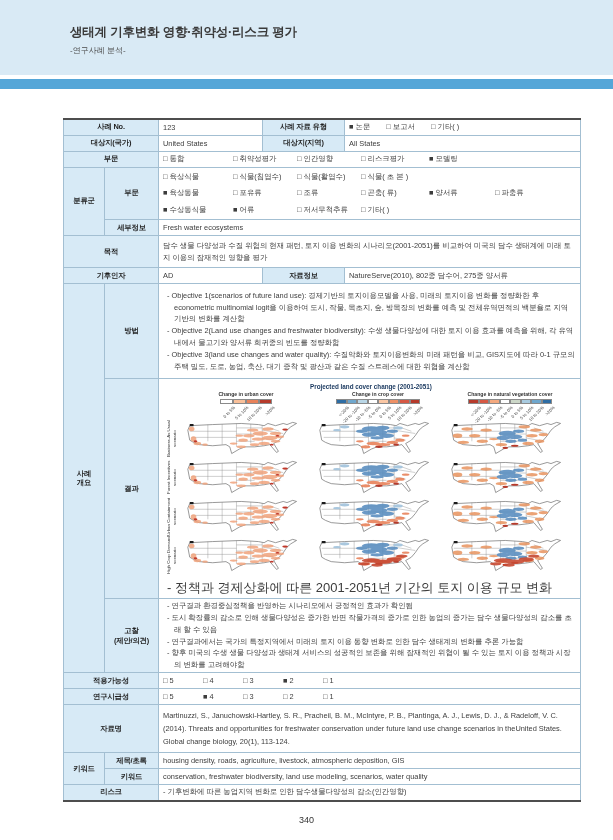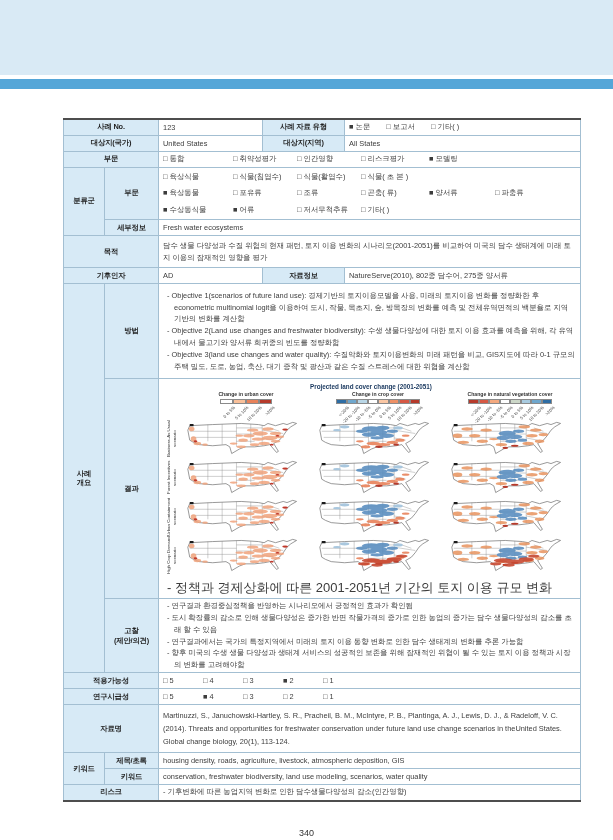--- a/index.html
+++ b/index.html
@@ -60,21 +60,21 @@
   .fig-row { display:grid; grid-template-columns:14px repeat(3,1fr); align-items:center; }
   .scen {
     writing-mode:vertical-rl; transform:rotate(180deg);
     font-size:4.4px; color:#333; height:39px; text-align:center; line-height:1.35;
   }
   .mapcell { display:flex; justify-content:center; }
   svg.map { width:124px; height:39px; display:block; }
   .fig-caption { font-size:13px; color:#3c3c3c; margin:4px 0 0 4px; }
 
   
-  .page-num { text-align:center; font-size:9px; color:#333; margin-top:26px; }
+  .page-num { text-align:center; font-size:9px; color:#333; margin-top:13px; }
 </style>
 </head>
 <body>
 
 <svg width="0" height="0" style="position:absolute" aria-hidden="true">
   <defs>
     <g id="us">
       <path d="M6,12 L30,10 L60,8 L78,10 L84,12 L88,8 L96,12 L104,8 L108,10 L114,6 L118,8 L112,14 L108,20 L104,30 L100,38 L94,44 L99,58 L97,60 L90,46 L84,48 L74,50 L64,50 L58,54 L50,62 L48,50 L44,46 L30,48 L16,46 L10,42 L6,38 L4,20 Z" fill="#ffffff" stroke="#6a6a6a" stroke-width="0.9"></path>
       <path d="M25,10 L25,40 M40,9 L40,46 M55,8 L55,50 M70,9 L70,44 M82,11 L82,48 M6,22 L55,22 M8,33 L55,33 M55,16 L82,16 M55,27 L82,27 M55,40 L74,40 M82,20 L104,26 M82,34 L94,38 M90,16 L100,22" fill="none" stroke="#8a8a8a" stroke-width="0.55"></path>
       <rect x="6" y="9" width="4" height="4" fill="#1a1a1a"></rect>
@@ -175,20 +175,22 @@
           <ellipse cx="82" cy="42" rx="8" ry="4"></ellipse>
         <ellipse cx="50" cy="50" rx="6" ry="3"></ellipse>
           <ellipse cx="90" cy="36" rx="6" ry="3"></ellipse>
           <ellipse cx="64" cy="52" rx="6" ry="3"></ellipse>
       </g>
     </g>
   </defs>
 </svg>
 
 <header class="top-band">
+  <h1>생태계 기후변화 영향·취약성·리스크 평가</h1>
+  <p>-연구사례 분석-</p>
 </header>
 <div class="band-gap"></div>
 <div class="blue-stripe"></div>
 
 <table class="case">
   <colgroup>
       <col style="width:41px">
       <col style="width:54px">
       <col style="width:104px">
       <col style="width:82px">

